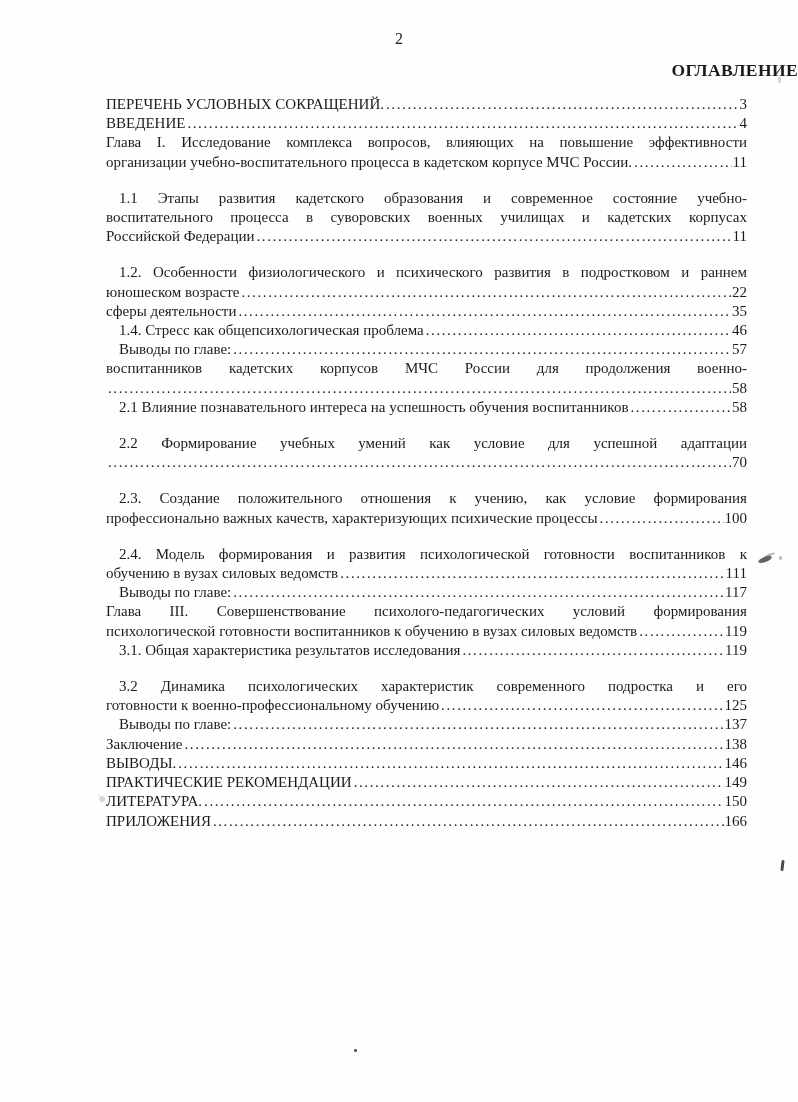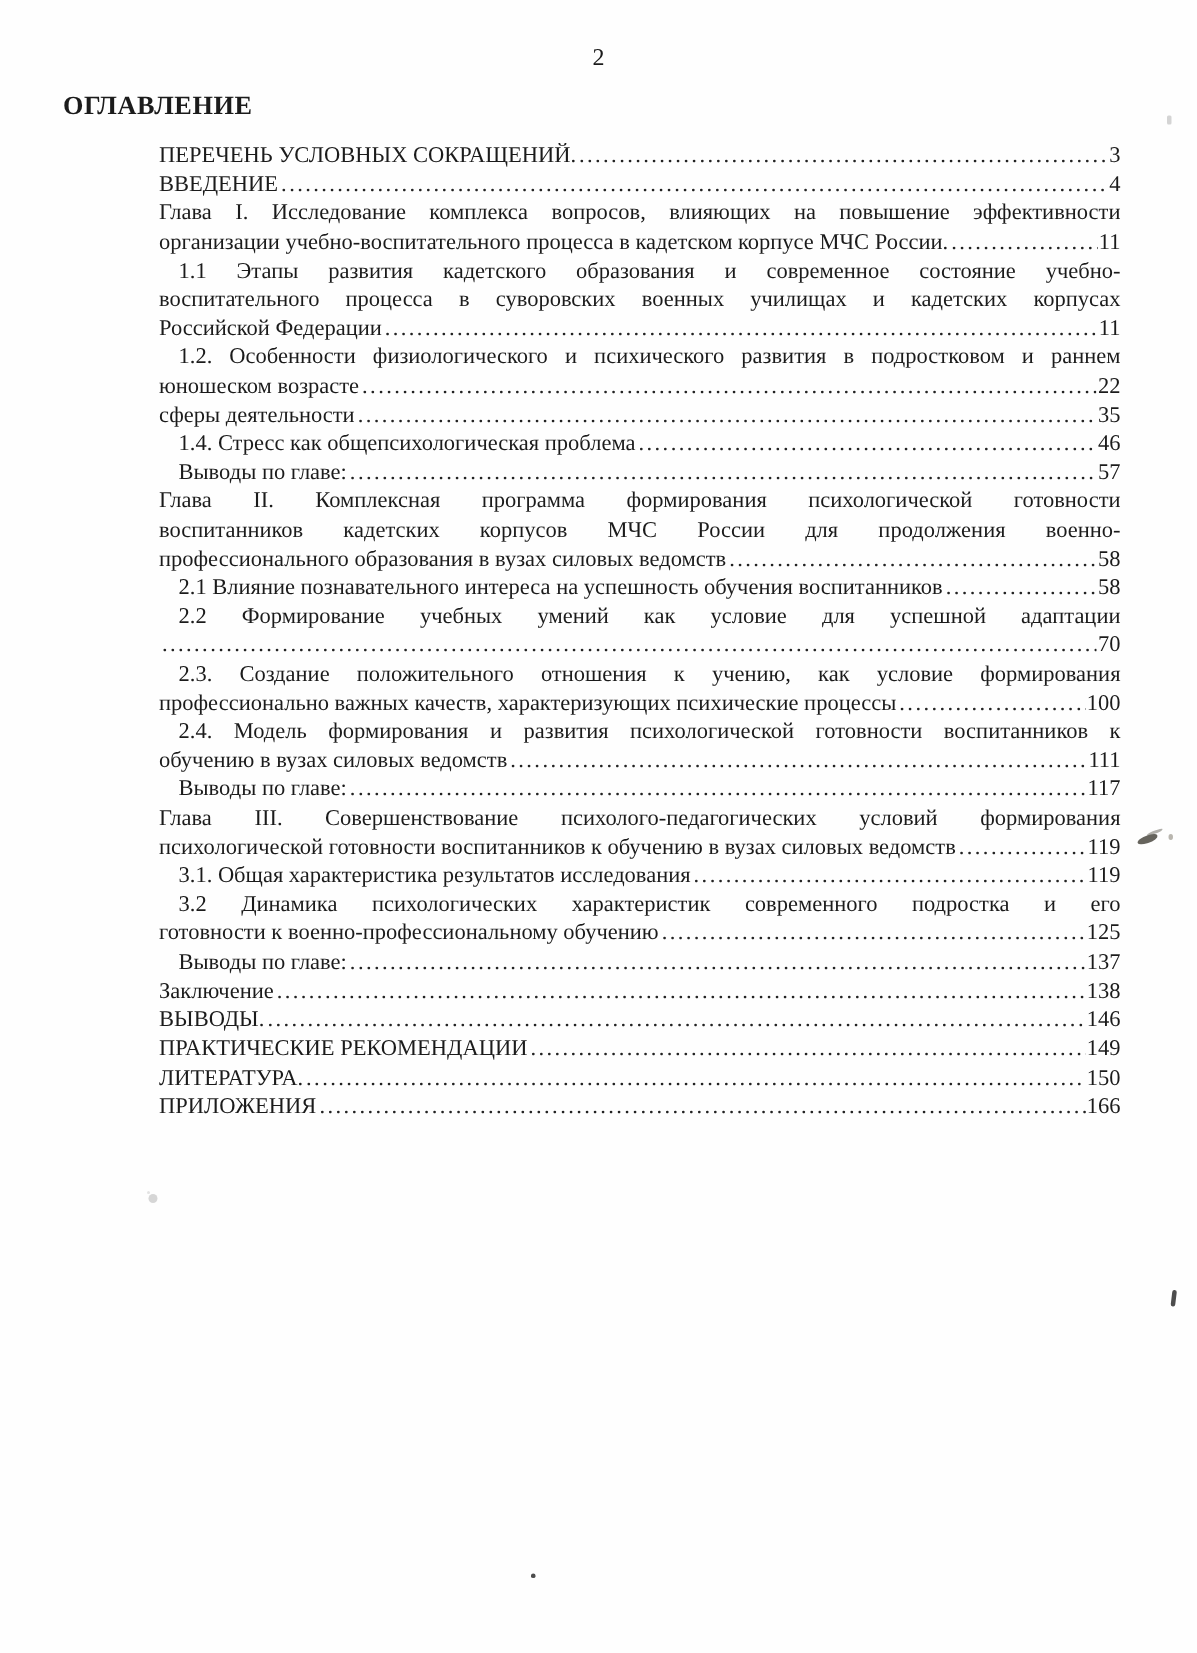--- a/index.html
+++ b/index.html
@@ -27,40 +27,41 @@
     left: 0;
     width: 798px;
     text-align: center;
     font-size: 16px;
   }
   .doc-title {
     position: absolute;
     top: 60px;
     left: 42px;
     width: 756px;
-    text-align: left;
+    text-align: right;
     font-weight: bold;
     font-size: 17.5px;
     letter-spacing: 0.4px;
   }
   .toc {
     position: absolute;
     top: 95px;
     left: 106px;
     width: 641px;
     font-size: 15px;
     line-height: 19.2px;
   }
   .toc-entry { margin: 0; }
   .toc-line {
     text-align: justify;
     text-align-last: justify;
   }
   .toc-line.first-indent {
     text-indent: 13px;
+    margin-top: 17px;
   }
   .toc-lastline {
     display: flex;
     align-items: flex-start;
   }
   .toc-lastline.single-indent {
     padding-left: 13px;
   }
   .toc-text {
     white-space: pre;
@@ -191,24 +192,22 @@
         </div>
       </div>
       <div class="toc-entry">
         <div class="toc-lastline single-indent">
           <span class="toc-text">Выводы по главе:</span>
           <span class="dot-leader">............................................................................................................................................................................................................................</span>
           <span class="page-ref">57</span>
         </div>
       </div>
       <div class="toc-entry">
-        <div class="toc-line">Глава II. Комплексная программа формирования психологической готовности</div>
         <div class="toc-line">воспитанников кадетских корпусов МЧС  России для продолжения военно-</div>
         <div class="toc-lastline">
-          <span class="toc-text">профессионального образования в вузах силовых ведомств</span>
           <span class="dot-leader">............................................................................................................................................................................................................................</span>
           <span class="page-ref">58</span>
         </div>
       </div>
       <div class="toc-entry">
         <div class="toc-lastline single-indent">
           <span class="toc-text">2.1 Влияние познавательного интереса на успешность обучения воспитанников</span>
           <span class="dot-leader">............................................................................................................................................................................................................................</span>
           <span class="page-ref">58</span>
         </div>

